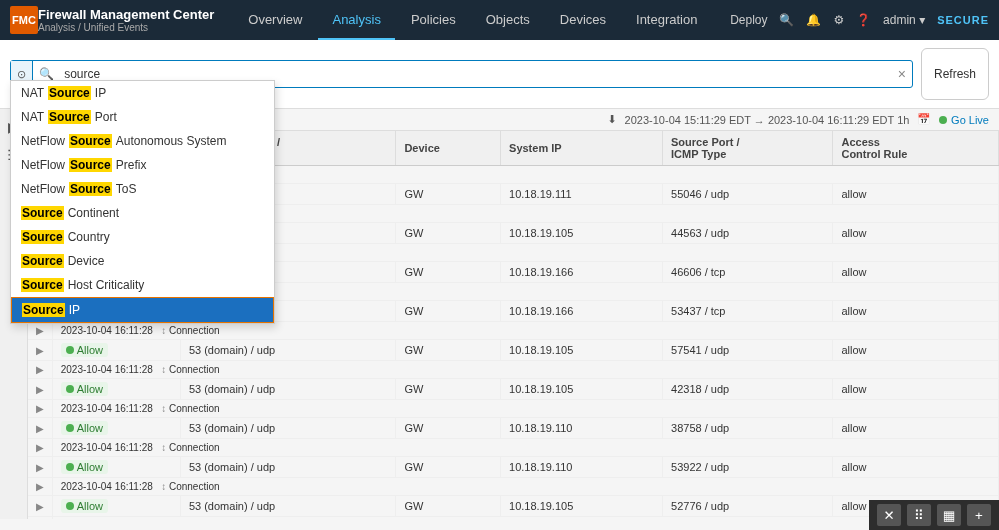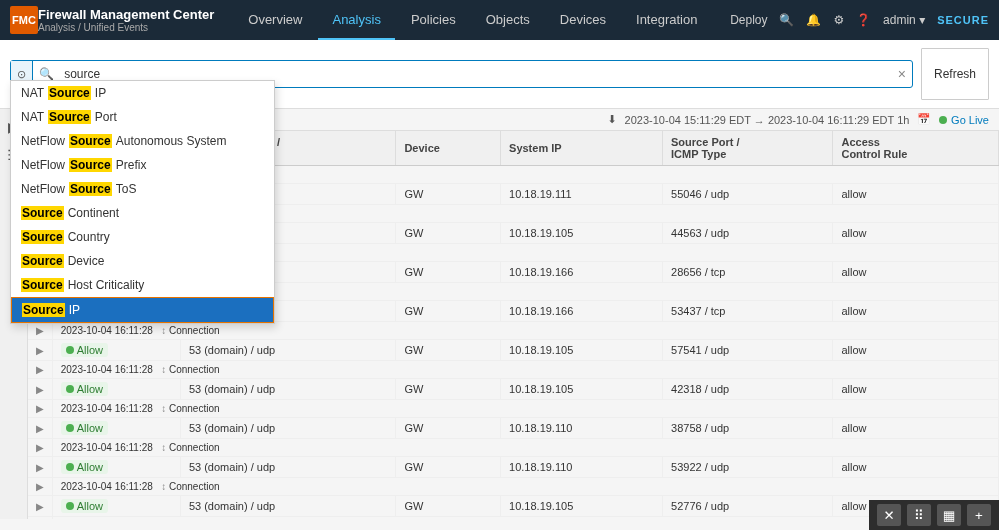--- a/index.html
+++ b/index.html
@@ -65,21 +65,21 @@
       font-size: 11px;
     }
     .search-icon-sm { color: #007bbd; padding: 0 6px; }
     .search-input {
       border: none; outline: none; flex: 1; font-size: 12px; padding: 0 4px; color: #333;
     }
     .search-clear { color: #888; cursor: pointer; padding: 0 6px; font-size: 14px; }
     .refresh-btn {
       background: #fff;
       border: 1px solid #ccc;
-      border-radius: 1px;
+      border-radius: 6px;
       padding: 18px 12px;
       cursor: pointer;
       font-size: 12px;
       color: #333;
     }
 
     
     .main-area { display: flex; height: calc(530px - 120px); }
 
     
@@ -310,21 +310,21 @@
     <td colspan="6" style="font-size:10px;color:#333;">
       2023-10-04 16:11:28 &nbsp; <span style="color:#888;">↕</span> Connection
     </td>
   </tr>
           <tr>
     <td style="color:#888;font-size:10px;cursor:pointer;">▶</td>
     <td><span class="action-allow"><span class="green-circle"></span> Allow</span></td>
     <td>443 (https) / tcp</td>
     <td>GW</td>
     <td>10.18.19.166</td>
-    <td>28656 / tcp</td>
+    <td>46606 / tcp</td>
     <td>allow</td>
   </tr>
           <tr>
     <td style="color:#888;font-size:10px;cursor:pointer;">▶</td>
     <td colspan="6" style="font-size:10px;color:#333;">
       2023-10-04 16:11:28 &nbsp; <span style="color:#888;">↕</span> Connection
     </td>
   </tr>
           <tr>
     <td style="color:#888;font-size:10px;cursor:pointer;">▶</td>

